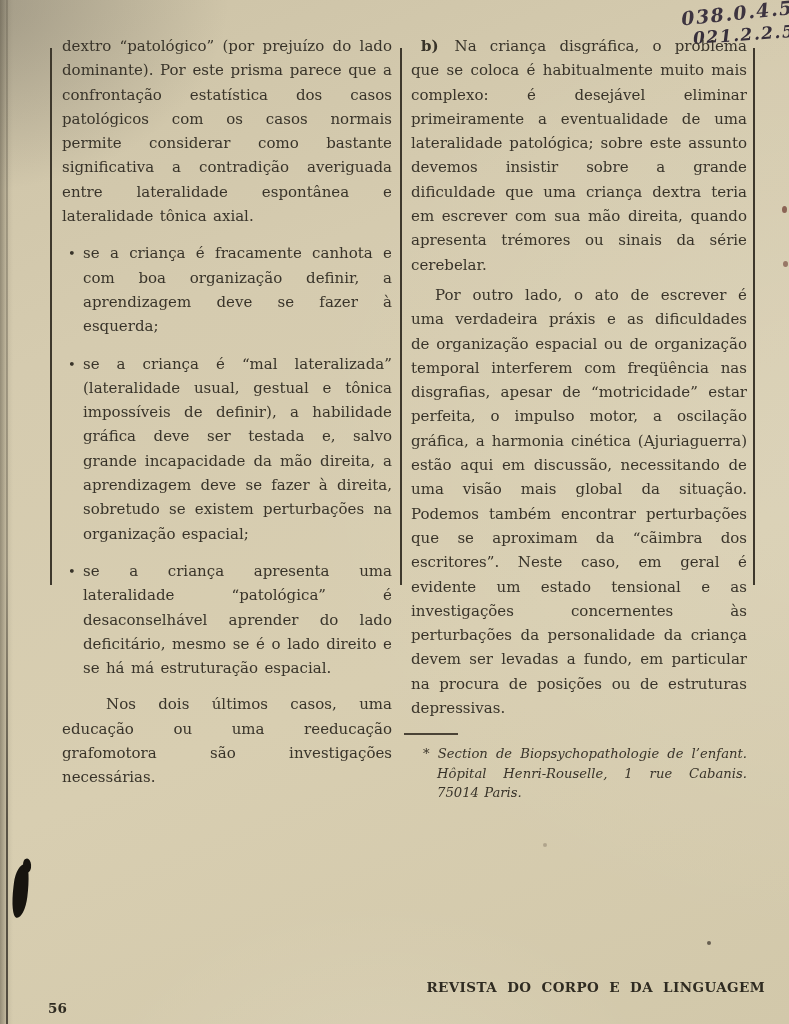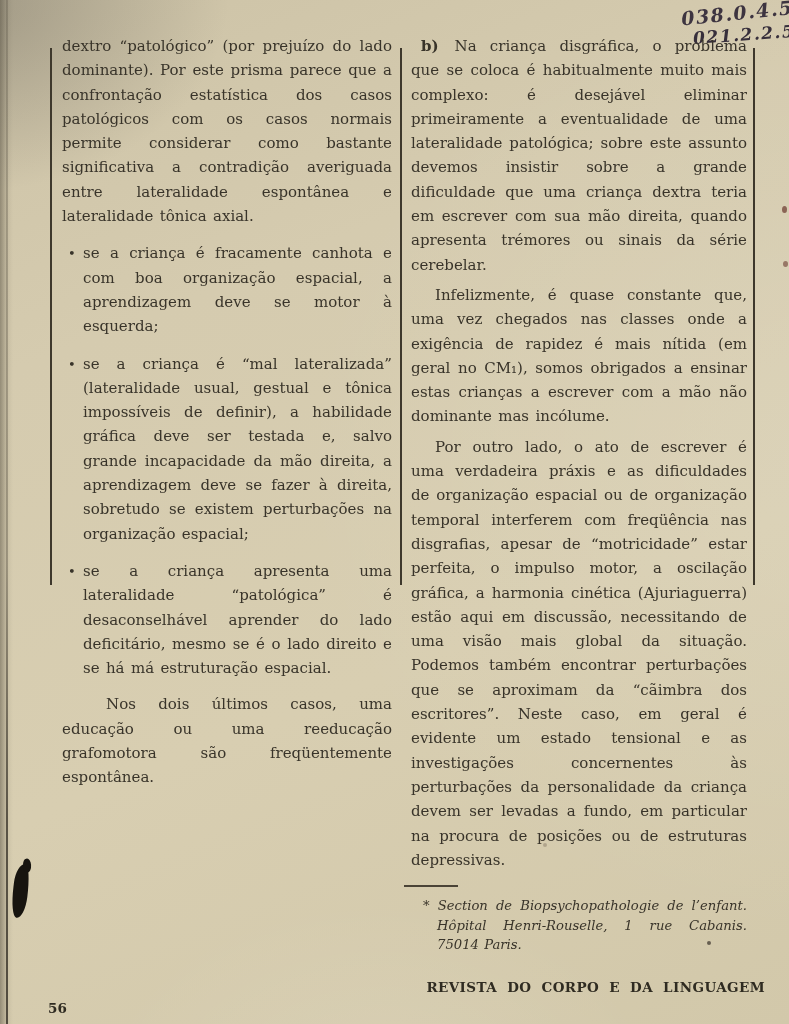--- a/index.html
+++ b/index.html
@@ -71,34 +71,33 @@
   <div class="hw hw1">038.0.4.55</div>
   <div class="hw hw2">021.2.2.55</div>
 
   <div class="rule rule-left"></div>
   <div class="rule rule-center"></div>
   <div class="rule rule-right"></div>
 
   <div class="col col-left">
     <p>dextro “patológico” (por prejuízo do lado dominante). Por este prisma parece que a confrontação estatística dos casos patológicos com os casos normais permite considerar como bastante significativa a contradição averiguada entre lateralidade espontânea e lateralidade tônica axial.</p>
     <div class="bullet">
-      <span>se a criança é fracamente canhota e com boa organização espacial, a aprendizagem deve se motor à esquerda;</span>
+      <span>se a criança é fracamente canhota e com boa organização definir, a aprendizagem deve se fazer à esquerda;</span>
     </div>
     <div class="bullet">
       <span>se a criança é “mal lateralizada” (lateralidade usual, gestual e tônica impossíveis de definir), a habilidade gráfica deve ser testada e, salvo grande incapacidade da mão direita, a aprendizagem deve se fazer à direita, sobretudo se existem perturbações na organização espacial;</span>
     </div>
     <div class="bullet">
       <span>se a criança apresenta uma lateralidade “patológica” é desaconselhável aprender do lado deficitário, mesmo se é o lado direito e se há má estruturação espacial.</span>
     </div>
-    <p class="big-indent closing">Nos dois últimos casos, uma educação ou uma reeducação grafomotora são freqüentemente espontânea.</p>
+    <p class="big-indent closing">Nos dois últimos casos, uma educação ou uma reeducação grafomotora são investigações necessárias.</p>
   </div>
 
   <div class="col col-right">
     <p><span class="b-label">b)</span><span>Na criança disgráfica, o problema que se coloca é habitualmente muito mais complexo: é desejável eliminar primeiramente a eventualidade de uma lateralidade patológica; sobre este assunto devemos insistir sobre a grande dificuldade que uma criança dextra teria em escrever com sua mão direita, quando apresenta trémores ou sinais da série cerebelar.</span></p>
-    <p class="indent mt">Infelizmente, é quase constante que, uma vez chegados nas classes onde a exigência de rapidez é mais nítida (em geral no CM₁), somos obrigados a ensinar estas crianças a escrever com a mão não dominante mas incólume.</p>
     <p class="indent mt">Por outro lado, o ato de escrever é uma verdadeira práxis e as dificuldades de organização espacial ou de organização temporal interferem com freqüência nas disgrafias, apesar de “motricidade” estar perfeita, o impulso motor, a oscilação gráfica, a harmonia cinética (Ajuriaguerra) estão aqui em discussão, necessitando de uma visão mais global da situação. Podemos também encontrar perturbações que se aproximam da “cãimbra dos escritores”. Neste caso, em geral é evidente um estado tensional e as investigações concernentes às perturbações da personalidade da criança devem ser levadas a fundo, em particular na procura de posições ou de estruturas depressivas.</p>
     <div class="fn-sep"></div>
     <div class="footnote">* Section de Biopsychopathologie de l’enfant. Hôpital Henri-Rouselle, 1 rue Cabanis. 75014 Paris.</div>
   </div>
 
   <div class="page-number">56</div>
   <div class="running-title">REVISTA DO CORPO E DA LINGUAGEM</div>
 
   <div class="speck speck1"></div>
   <div class="speck speck2"></div>

